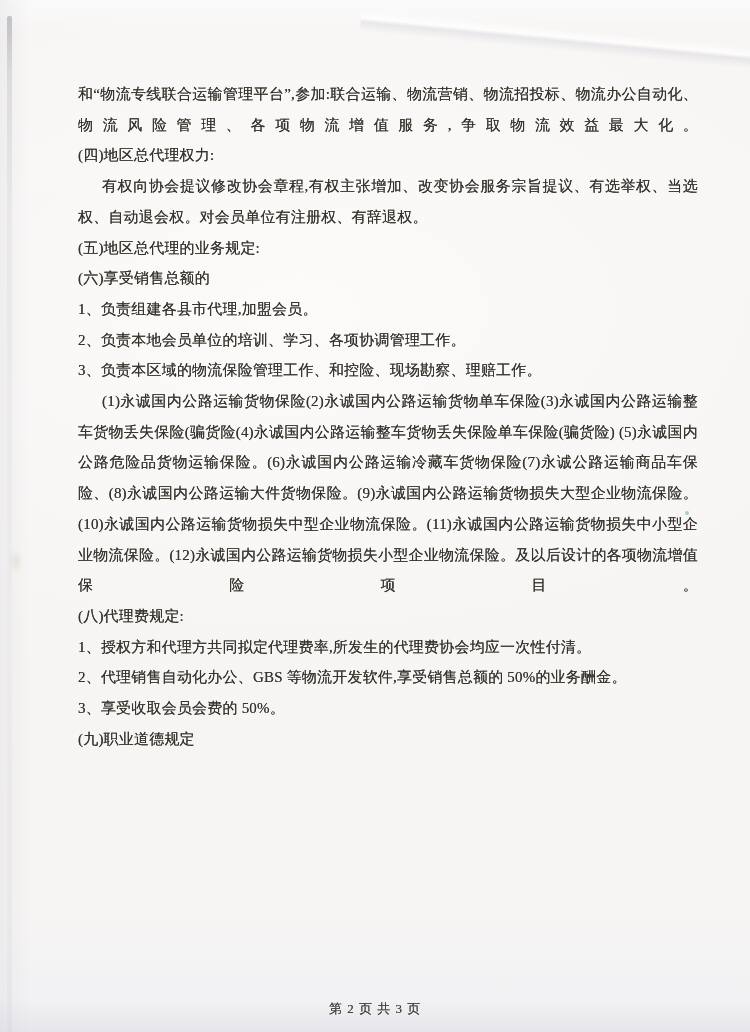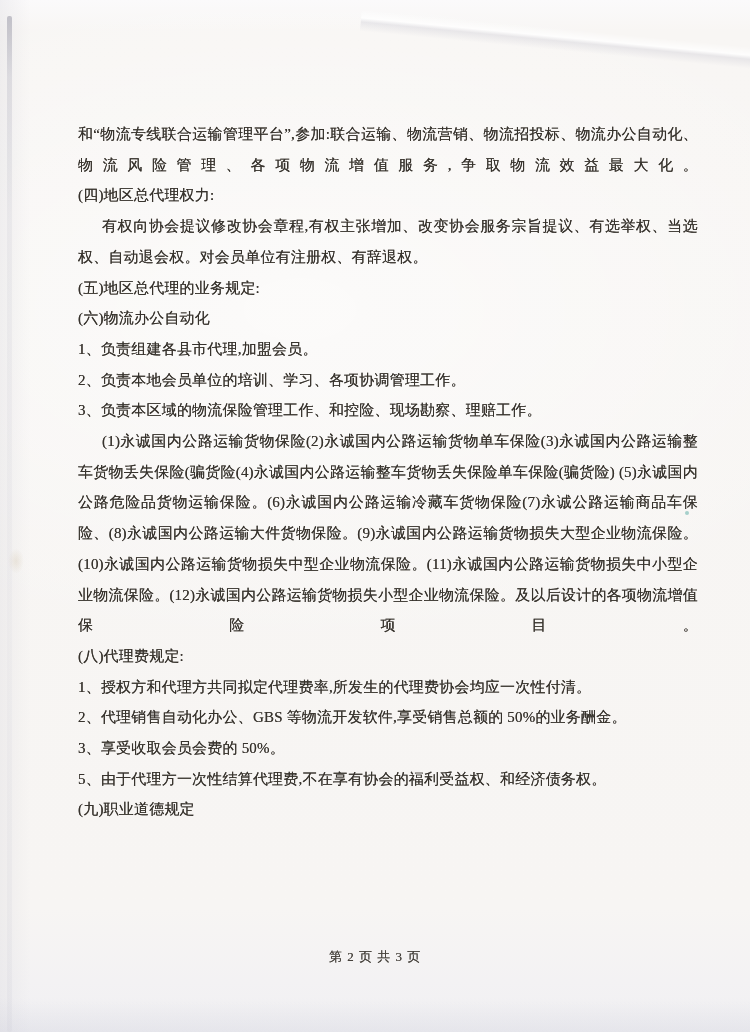--- a/index.html
+++ b/index.html
@@ -70,28 +70,27 @@
     position: absolute;
     left: 78px;
     top: 79px;
     width: 620px;
     font-size: 15px;
     line-height: 30.7px;
     color: #37332d;
     text-shadow: 0 0 0.4px rgba(54,49,43,0.85);
     text-align: justify;
     letter-spacing: 0.2px;
-    margin-top: 40px;
   }
   .text-block p { margin: 0; padding: 0; }
   .text-block p.indent { text-indent: 1.6em; }
   .text-block p.cont-next { text-align-last: justify; }
   .page-footer {
     position: absolute;
-    left: 0; right: 0; top: 946px;
+    left: 0; right: 0; top: 998px;
     text-align: center;
     font-size: 13px;
     line-height: 22px;
     color: #45413b;
     text-shadow: 0 0 0.4px rgba(69,65,59,0.8);
     letter-spacing: 1px;
   }
 </style>
 </head>
 <body>
@@ -103,28 +102,27 @@
   <div class="crease-top"></div>
   <div class="bottom-shade"></div>
   <div class="speck-teal"></div>
   <div class="smudge-warm"></div>
 
   <div class="text-block">
     <p class="cont-next">和“物流专线联合运输管理平台”,参加:联合运输、物流营销、物流招投标、物流办公自动化、物流风险管理、各项物流增值服务,争取物流效益最大化。</p>
     <p>(四)地区总代理权力:</p>
     <p class="indent">有权向协会提议修改协会章程,有权主张增加、改变协会服务宗旨提议、有选举权、当选权、自动退会权。对会员单位有注册权、有辞退权。</p>
     <p>(五)地区总代理的业务规定:</p>
-    <p>(六)物流办公自动化</p>
+    <p>(六)享受销售总额的</p>
     <p>1、负责组建各县市代理,加盟会员。</p>
     <p>2、负责本地会员单位的培训、学习、各项协调管理工作。</p>
     <p>3、负责本区域的物流保险管理工作、和控险、现场勘察、理赔工作。</p>
     <p class="indent cont-next">(1)永诚国内公路运输货物保险(2)永诚国内公路运输货物单车保险(3)永诚国内公路运输整车货物丢失保险(骗货险(4)永诚国内公路运输整车货物丢失保险单车保险(骗货险) (5)永诚国内公路危险品货物运输保险。(6)永诚国内公路运输冷藏车货物保险(7)永诚公路运输商品车保险、(8)永诚国内公路运输大件货物保险。(9)永诚国内公路运输货物损失大型企业物流保险。(10)永诚国内公路运输货物损失中型企业物流保险。(11)永诚国内公路运输货物损失中小型企业物流保险。(12)永诚国内公路运输货物损失小型企业物流保险。及以后设计的各项物流增值保险项目。</p>
     <p>(八)代理费规定:</p>
     <p>1、授权方和代理方共同拟定代理费率,所发生的代理费协会均应一次性付清。</p>
     <p>2、代理销售自动化办公、GBS 等物流开发软件,享受销售总额的 50%的业务酬金。</p>
     <p>3、享受收取会员会费的 50%。</p>
-    <p>5、由于代理方一次性结算代理费,不在享有协会的福利受益权、和经济债务权。</p>
     <p>(九)职业道德规定</p>
   </div>
 
   <div class="page-footer">第 2 页 共 3 页</div>
 
 </div>
 
 </body></html>

